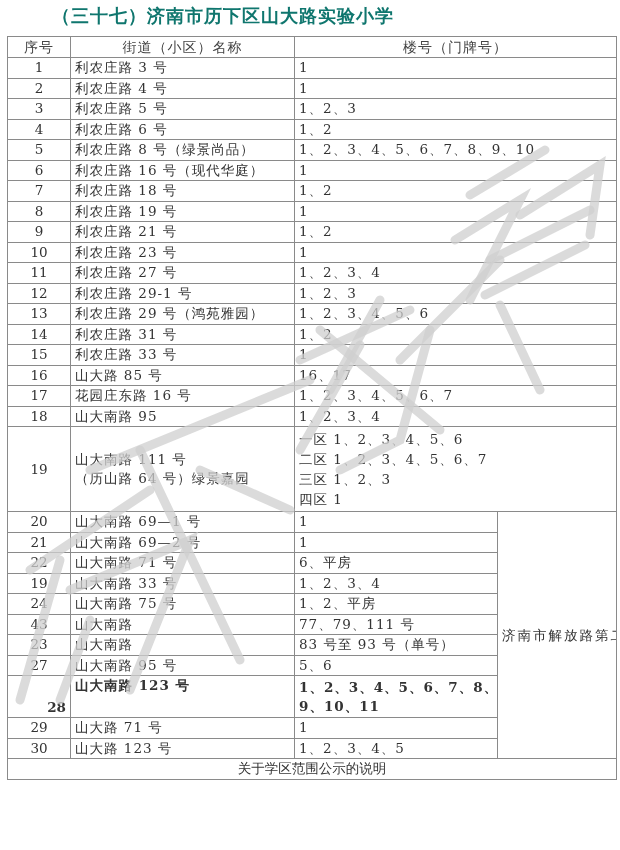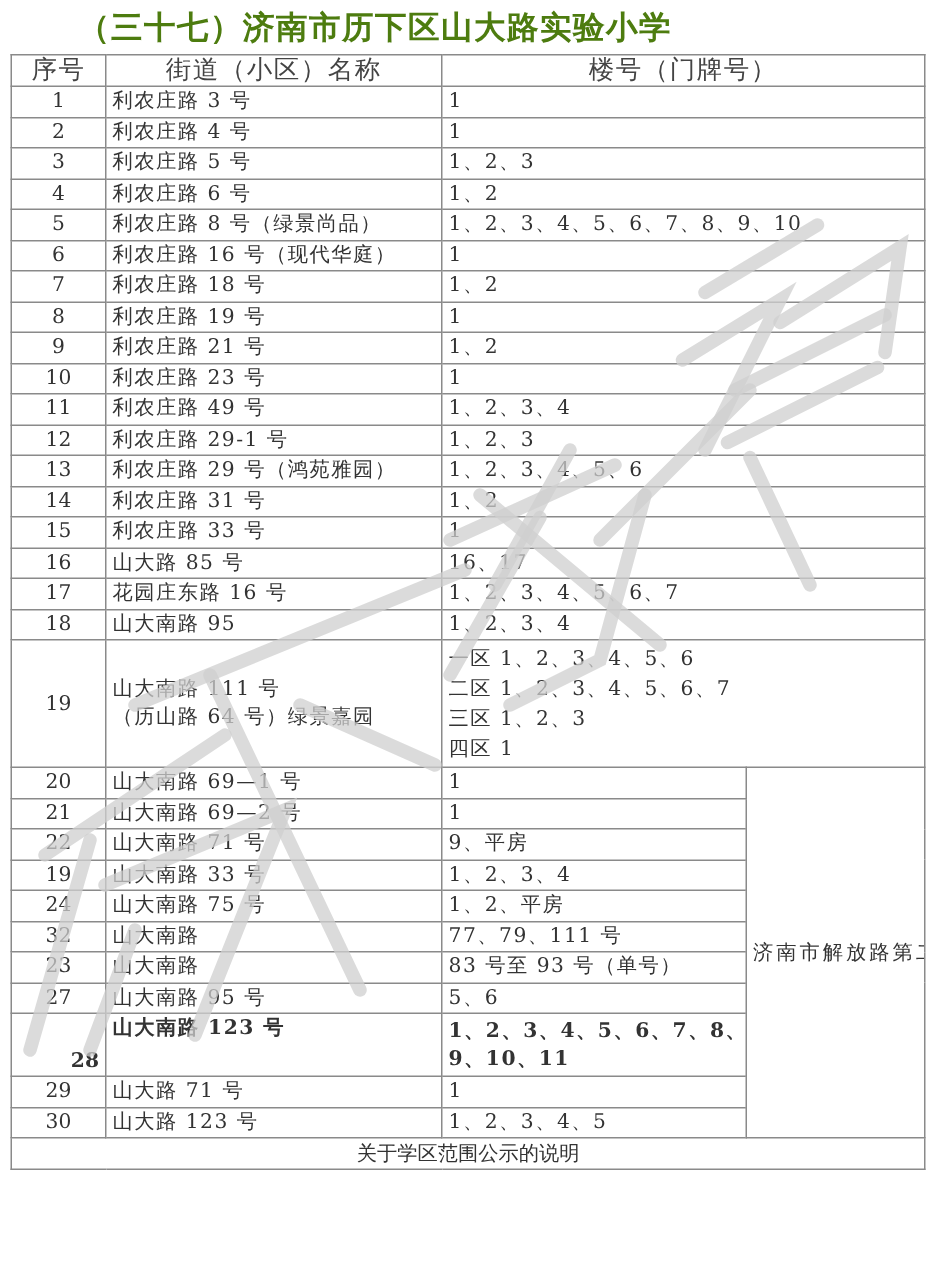--- a/index.html
+++ b/index.html
@@ -1,27 +1,27 @@
 <!DOCTYPE html>
 <html><head>
 <meta charset="utf-8">
 <style>
   html, body { margin:0; padding:0; background:#ffffff; }
   body { width:620px; height:850px; position:relative; overflow:hidden;
          font-family:"DejaVu Serif","Liberation Serif",serif; color:#333; }
   .title { position:absolute; left:0; top:4px; width:540px; text-align:left;
            padding-left:52px; box-sizing:border-box;
            font-family:"DejaVu Sans","Liberation Sans",sans-serif;
-           font-weight:bold; font-size:21px; letter-spacing:1px; color:#4d7c0f; }
+           font-weight:bold; font-size:18px; letter-spacing:1px; color:#0f766e; }
   .watermark { position:absolute; left:0; top:0; width:620px; height:850px; pointer-events:none; z-index:2; }
   table.grid { position:absolute; left:7px; top:36px; width:609px;
                border-collapse:collapse; table-layout:fixed; z-index:1; }
   table.grid td, table.grid th { border:1.5px solid #8a8a8a; padding:0 4px; font-weight:normal;
                font-size:13.5px; height:19.5px; line-height:19px; color:#333; white-space:nowrap; overflow:hidden; }
-  table.grid th { font-size:17px; color:#444; letter-spacing:1px; height:20px; }
+  table.grid th { font-size:14px; color:#444; letter-spacing:1px; height:20px; }
   td.num { text-align:center; }
   td.name { text-align:left; letter-spacing:1px; padding-left:9px;margin-left:12px; }
   td.bld { text-align:left; letter-spacing:1px; padding-left:7px; }
   td.multi { white-space:normal; line-height:19px; }
   td.note { text-align:left; vertical-align:middle; white-space:normal; font-size:14.5px;
             line-height:23px; letter-spacing:2px; padding:0 6px 0 8px; }
   td.footer { text-align:center; font-family:Liberation Serif, serif;
               font-size:16px; height:34px; line-height:40px; color:#222; }
   tr.tall19 td { height:84px; }
   tr.tall28 td { height:41px;font-weight:bold; }
@@ -91,21 +91,21 @@
         <td class="name">利农庄路 21 号</td>
         <td class="bld" colspan="2">1、2</td>
       </tr>
   <tr>
         <td class="num">10</td>
         <td class="name">利农庄路 23 号</td>
         <td class="bld" colspan="2">1</td>
       </tr>
   <tr>
         <td class="num">11</td>
-        <td class="name">利农庄路 49 号</td>
+        <td class="name">利农庄路 27 号</td>
         <td class="bld" colspan="2">1、2、3、4</td>
       </tr>
   <tr>
         <td class="num">12</td>
         <td class="name">利农庄路 29-1 号</td>
         <td class="bld" colspan="2">1、2、3</td>
       </tr>
   <tr>
         <td class="num">13</td>
         <td class="name">利农庄路 29 号（鸿苑雅园）</td>
@@ -156,34 +156,34 @@
     <td class="note" rowspan="11">济南市解放路第二小学学区，2017 年设定为弹性学区，也可自愿选择到本校就读。</td>
       </tr>
   <tr>
         <td class="num">21</td>
         <td class="name">山大南路 69—2 号</td>
         <td class="bld">1</td>
       </tr>
   <tr>
         <td class="num">22</td>
         <td class="name">山大南路 71 号</td>
-        <td class="bld">9、平房</td>
+        <td class="bld">6、平房</td>
       </tr>
   <tr>
         <td class="num">19</td>
         <td class="name">山大南路 33 号</td>
         <td class="bld">1、2、3、4</td>
       </tr>
   <tr>
         <td class="num">24</td>
         <td class="name">山大南路 75 号</td>
         <td class="bld">1、2、平房</td>
       </tr>
   <tr>
-        <td class="num">32</td>
+        <td class="num">43</td>
         <td class="name">山大南路</td>
         <td class="bld">77、79、111 号</td>
       </tr>
   <tr>
         <td class="num">23</td>
         <td class="name">山大南路</td>
         <td class="bld">83 号至 93 号（单号）</td>
       </tr>
   <tr>
         <td class="num">27</td>

